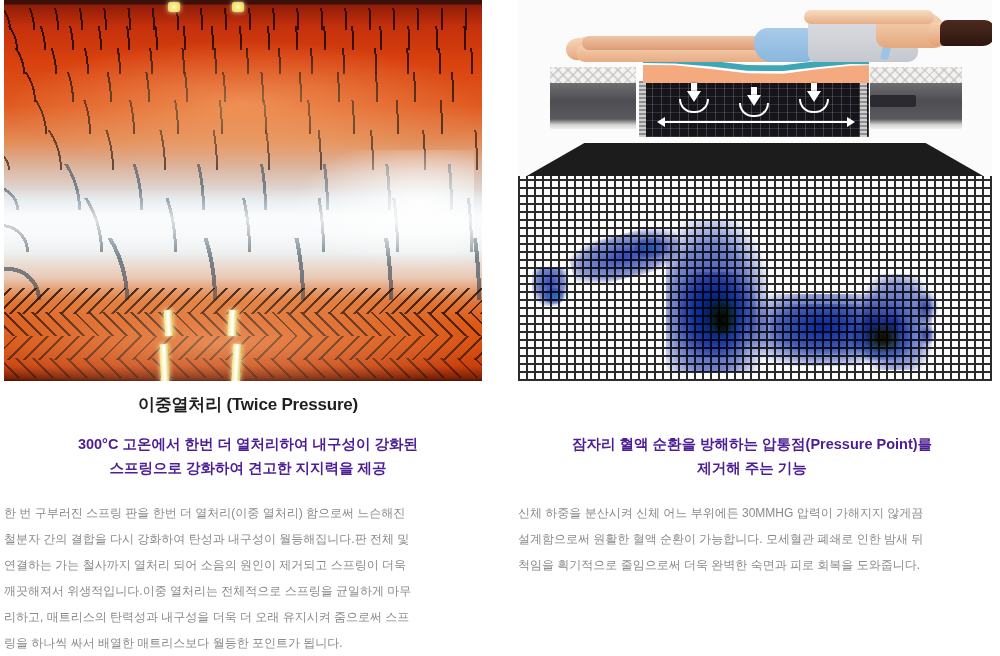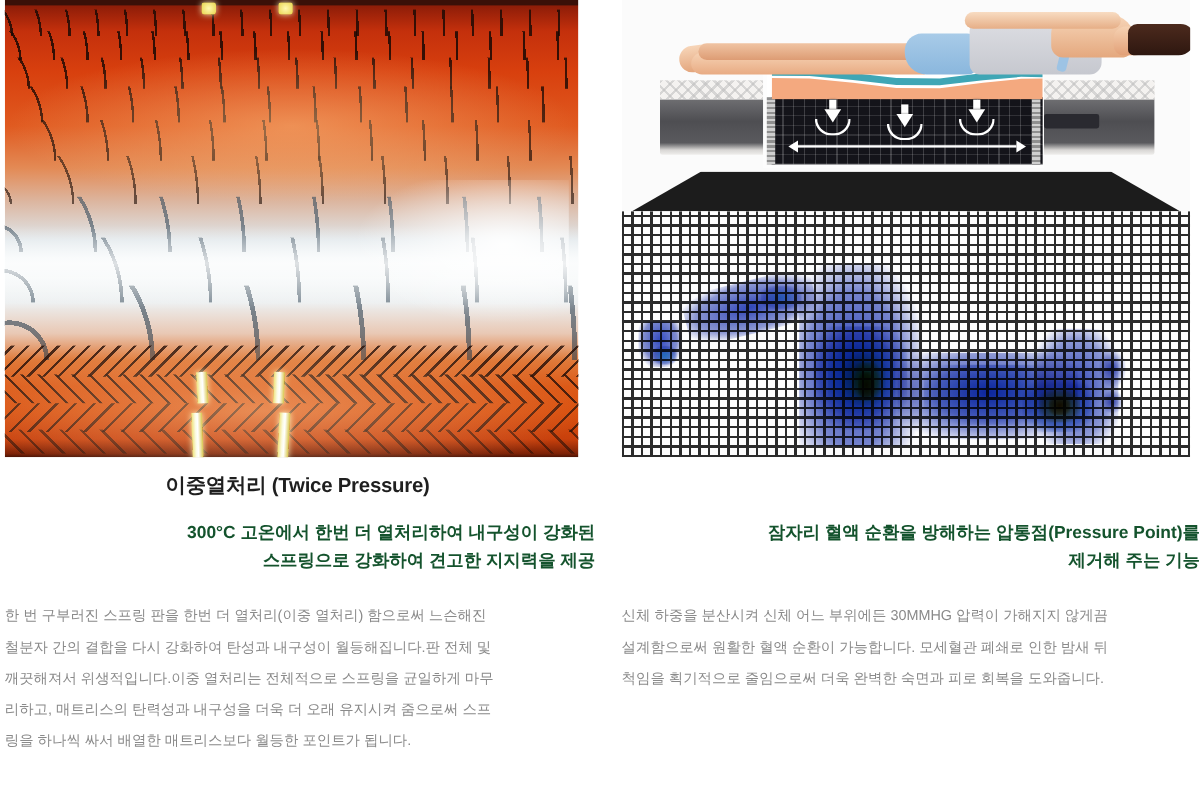--- a/index.html
+++ b/index.html
@@ -238,22 +238,22 @@
   }
 
   
   .heading {
     position:absolute; top:393px; left:0; width:100%;
     text-align:center; font-size:17px; font-weight:bold;
     color:#1f1f1f; letter-spacing:-.2px;
   }
   .subtitle {
     position:absolute; top:432px; left:0; width:100%;
-    text-align:right; font-size:14.5px; font-weight:bold;
-    color:#14532d; line-height:24px;
+    text-align:center; font-size:14.5px; font-weight:bold;
+    color:#4c1d95; line-height:24px;
   }
   .body-text {
     position:absolute; left:4px; width:476px;
     font-size:12px; color:#8a8a8a; line-height:26px;
     text-align:left;
   }
   .body-left  { top:500px; }
   .body-right { top:500px; left:14px; width:474px; }
 </style>
 </head>
@@ -313,20 +313,21 @@
     <div class="heading">이중열처리 (Twice Pressure)</div>
 
     <div class="subtitle">
       <div>300°C 고온에서 한번 더 열처리하여 내구성이 강화된</div>
       <div>스프링으로 강화하여 견고한 지지력을 제공</div>
     </div>
 
     <div class="body-text body-left">
       <div>한 번 구부러진 스프링 판을 한번 더 열처리(이중 열처리) 함으로써 느슨해진</div>
       <div>철분자 간의 결합을 다시 강화하여 탄성과 내구성이 월등해집니다.판 전체 및</div>
+      <div>연결하는 가는 철사까지 열처리 되어 소음의 원인이 제거되고 스프링이 더욱</div>
       <div>깨끗해져서 위생적입니다.이중 열처리는 전체적으로 스프링을 균일하게 마무</div>
       <div>리하고, 매트리스의 탄력성과 내구성을 더욱 더 오래 유지시켜 줌으로써 스프</div>
       <div>링을 하나씩 싸서 배열한 매트리스보다 월등한 포인트가 됩니다.</div>
     </div>
   </div>
 
   <div class="col col-right">
 
     <div class="figure figure-right">
       <div class="pr-scene">

